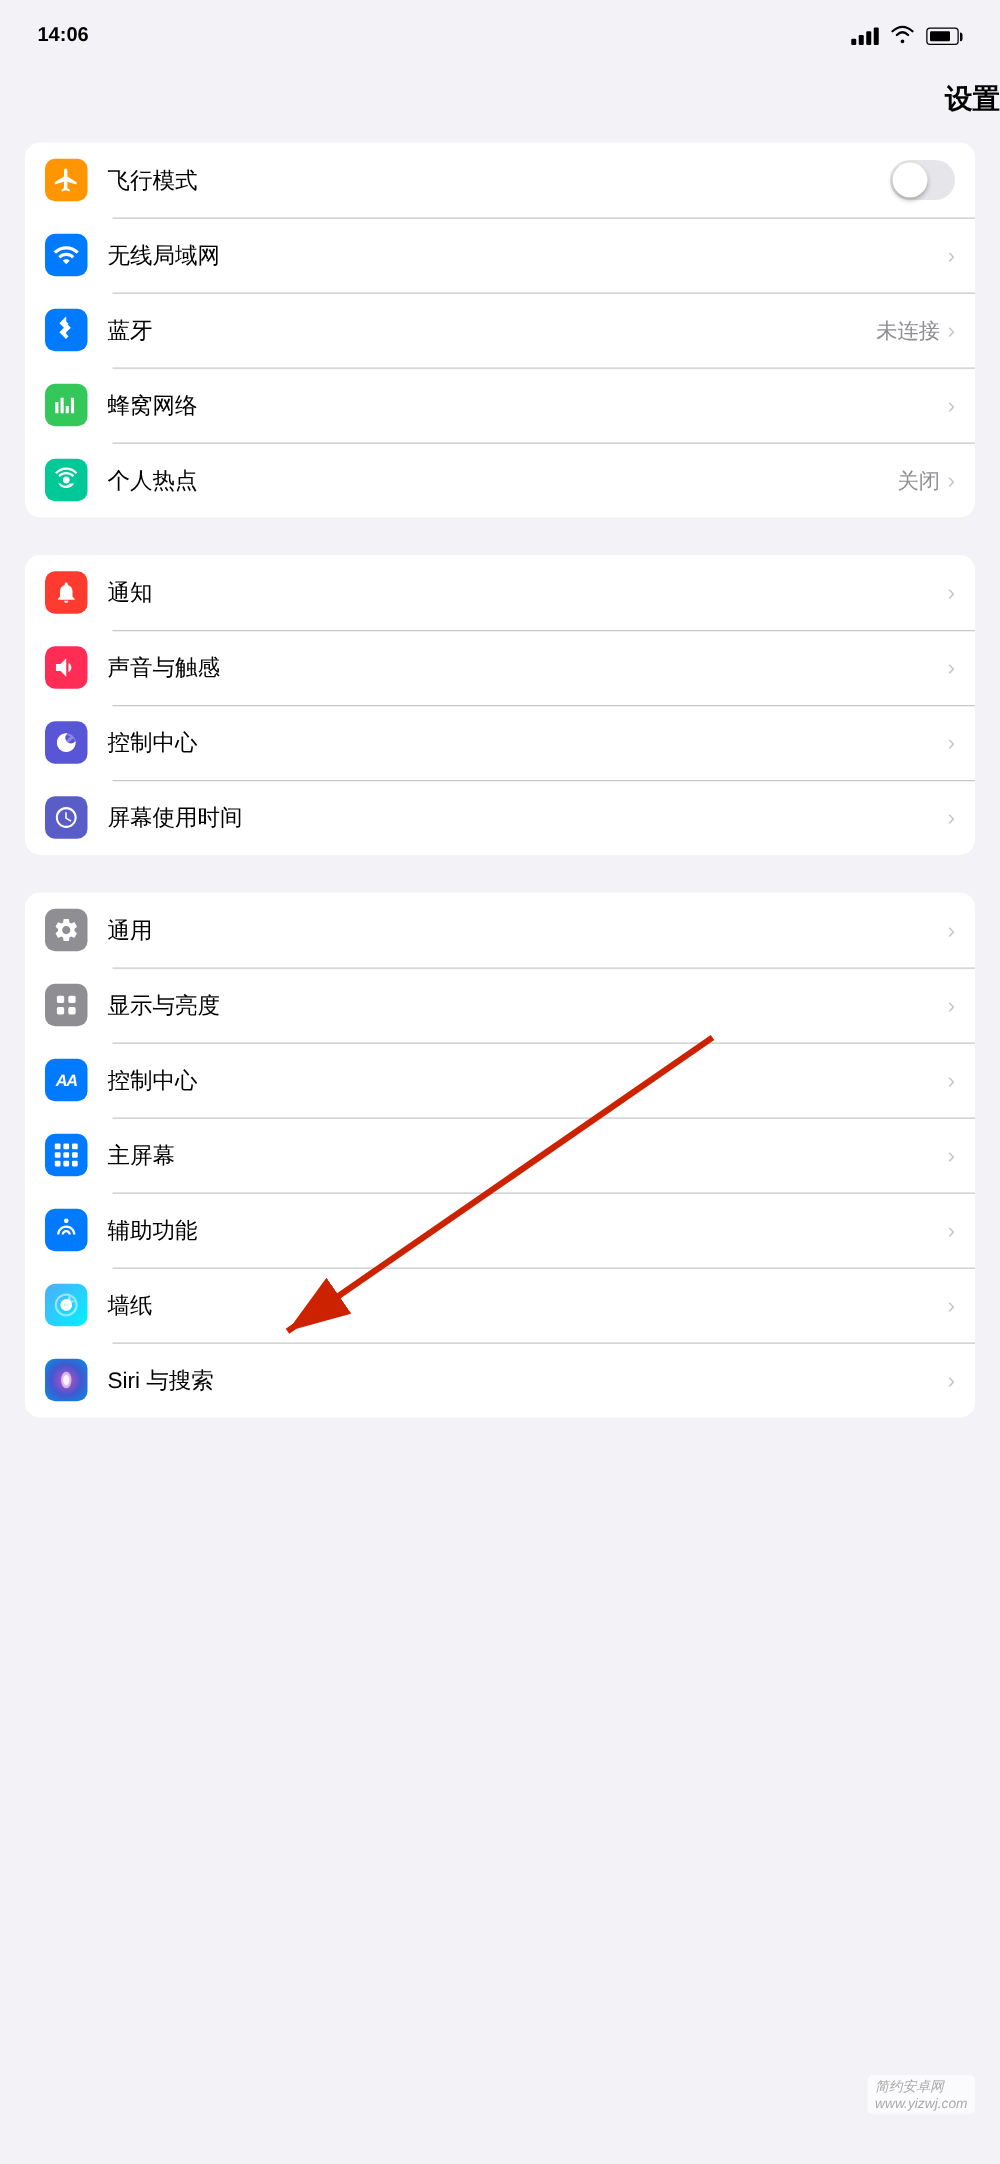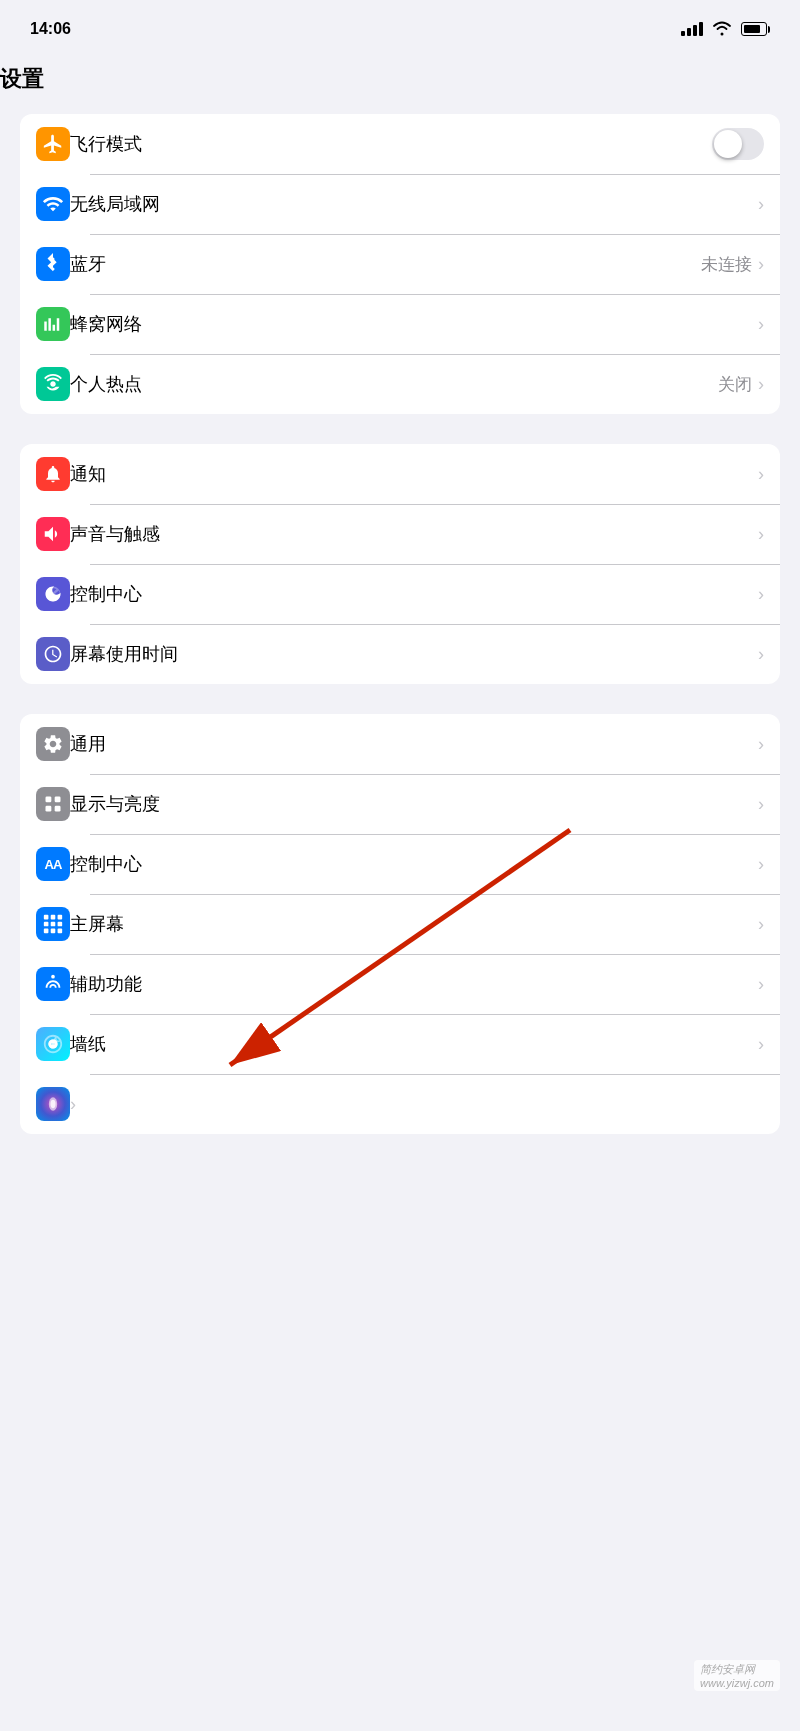--- a/index.html
+++ b/index.html
@@ -47,21 +47,21 @@
 
     .signal-icon span {
       display: inline-block;
       width: 4px;
       background: #000;
       border-radius: 1px;
     }
 
     
     .page-title {
-      text-align: left;
+      text-align: right;
       font-size: 22px;
       font-weight: 600;
       padding: 10px 0 20px 0;
       color: #000;
     }
 
     
     .settings-group {
       background: #fff;
       border-radius: 12px;
@@ -88,24 +88,25 @@
       background: #c8c8cc;
     }
 
     .settings-icon {
       width: 34px;
       height: 34px;
       border-radius: 8px;
       display: flex;
       align-items: center;
       justify-content: center;
-      margin-right: 0;
+      margin-right: 16px;
       flex-shrink: 0;
       font-size: 18px;
       color: #fff;
+      font-style: italic;
     }
 
     .settings-label {
       flex: 1;
       font-size: 18px;
       color: #000;
     }
 
     .settings-value {
       font-size: 17px;
@@ -367,20 +368,21 @@
       <span class="chevron">›</span>
     </div>
 
     <div class="settings-row">
       <div class="settings-icon siri-icon">
         <svg width="20" height="22" viewBox="0 0 24 24" fill="white">
           <ellipse cx="12" cy="12" rx="5" ry="8" fill="rgba(255,255,255,0.6)"></ellipse>
           <ellipse cx="12" cy="12" rx="3" ry="5" fill="rgba(255,255,255,0.8)"></ellipse>
         </svg>
       </div>
+      <span class="settings-label">Siri 与搜索</span>
       <span class="chevron">›</span>
     </div>
   </div>
 
   <svg style="position:absolute;top:0;left:0;width:800px;height:1731px;pointer-events:none;z-index:50;">
 
     <defs>
       <marker id="arrowhead" markerWidth="10" markerHeight="7" refX="10" refY="3.5" orient="auto">
         <polygon points="0 0, 10 3.5, 0 7" fill="#cc2200"></polygon>
       </marker>

